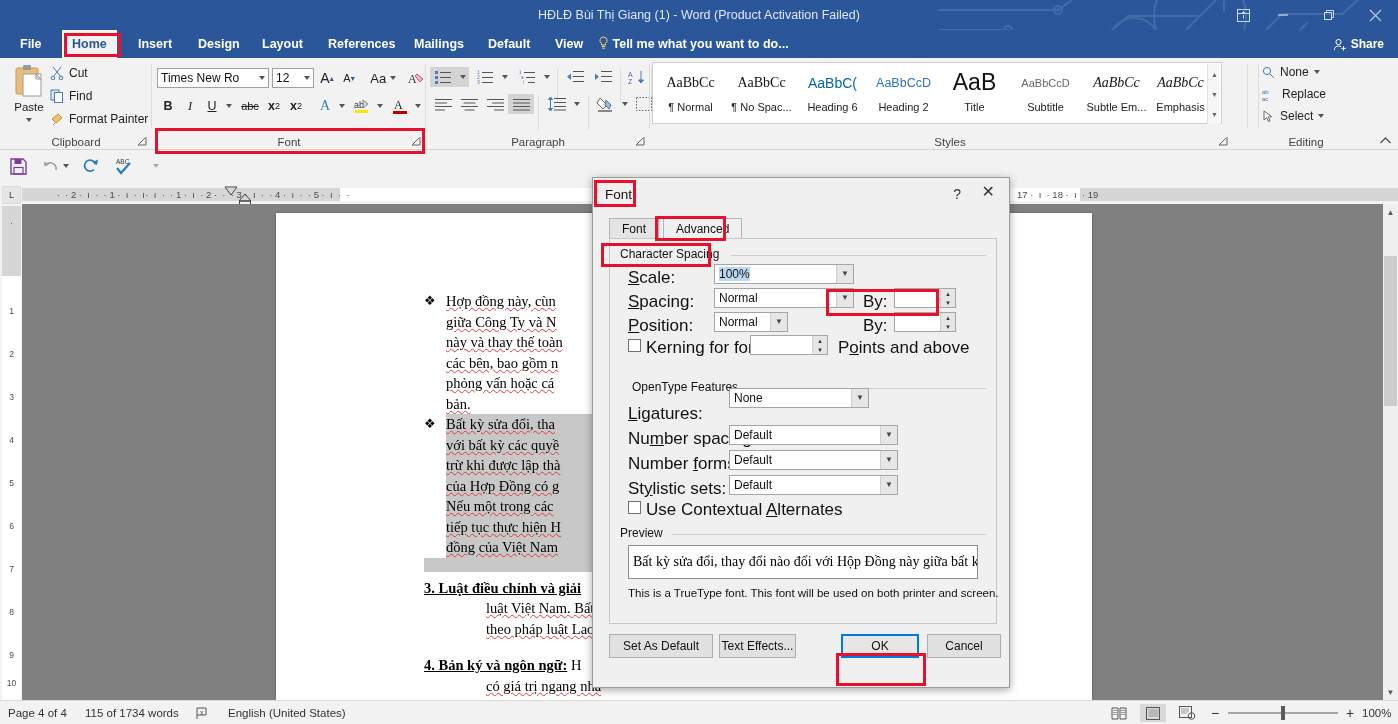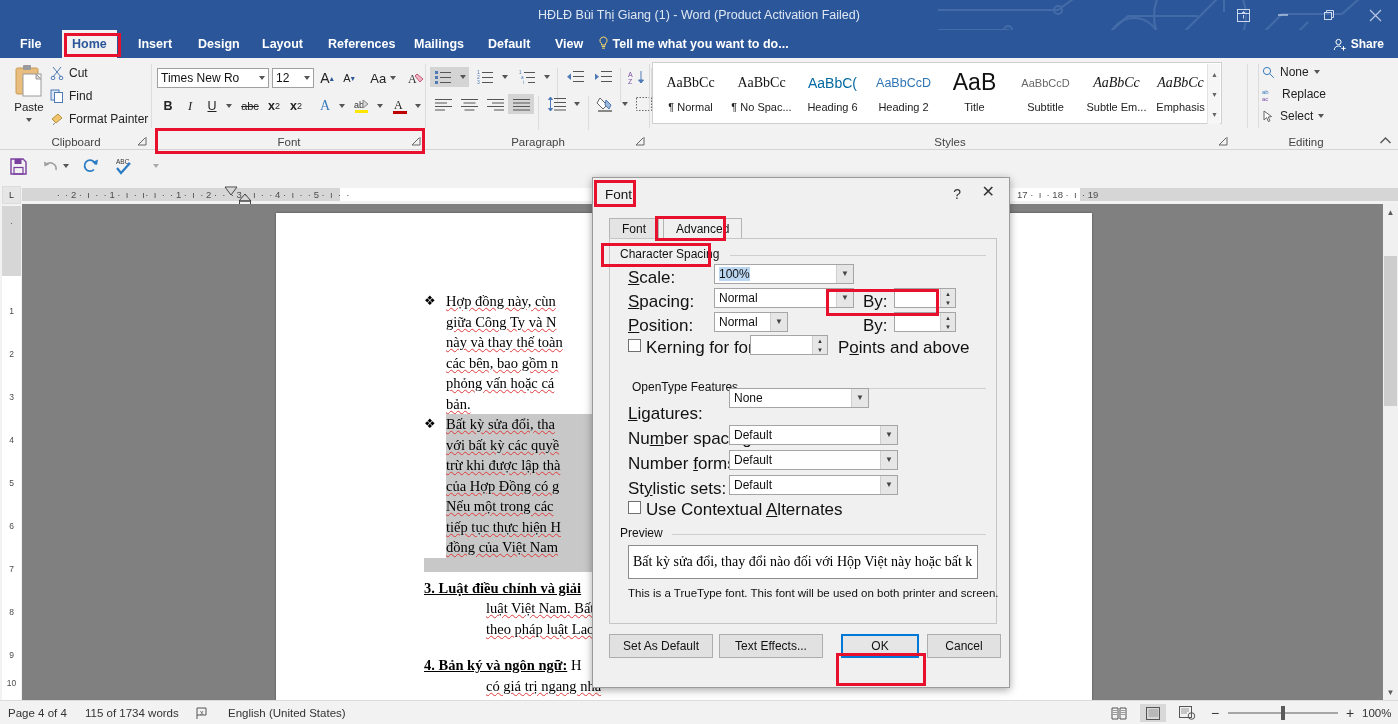--- a/index.html
+++ b/index.html
@@ -805,28 +805,28 @@
     <div class="combo" style="left:119px; top:236px; width:169px">
       <span>Default</span>
       <div class="btn">▼</div>
     </div>
 
     <div class="chk" style="left:18px; top:262px"></div>
     <div class="lbl" style="left:36px; top:261px">Use Contextual <span class="u">A</span>lternates</div>
 
     <div class="grouplabel" style="left:10px; top:287px">Preview</div>
     <div class="grouprule" style="left:62px; top:295px; right:10px"></div>
-    <div class="previewbox" style="left:18px; top:306px; right:18px; height:34px; line-height:32px; padding-left:4px">Bất kỳ sửa đổi, thay đổi nào đối với Hộp Việt này hoặc bất k</div>
+    <div class="previewbox" style="left:18px; top:306px; right:18px; height:34px; line-height:32px; padding-left:4px">Bất kỳ sửa đổi, thay đổi nào đối với Hộp Đồng này giữa bất k</div>
     <div class="lbl" style="left:18px; top:348px; font-size:11.5px">This is a TrueType font. This font will be used on both printer and screen.</div>
   </div>
 
   <div class="dlgbtn" style="left:16px;  top:456px; width:104px">
     <span>Set As Default</span>
   </div>
-  <div class="dlgbtn" style="left:126px; top:456px; width:104px">
+  <div class="dlgbtn" style="left:126px; top:456px; width:77px">
     <span>Text Effects...</span>
   </div>
   <div class="dlgbtn default" style="left:248px; top:456px; width:78px">
     <span>OK</span>
   </div>
   <div class="dlgbtn" style="left:334px; top:456px; width:74px">
     <span>Cancel</span>
   </div>
 </div>
 

